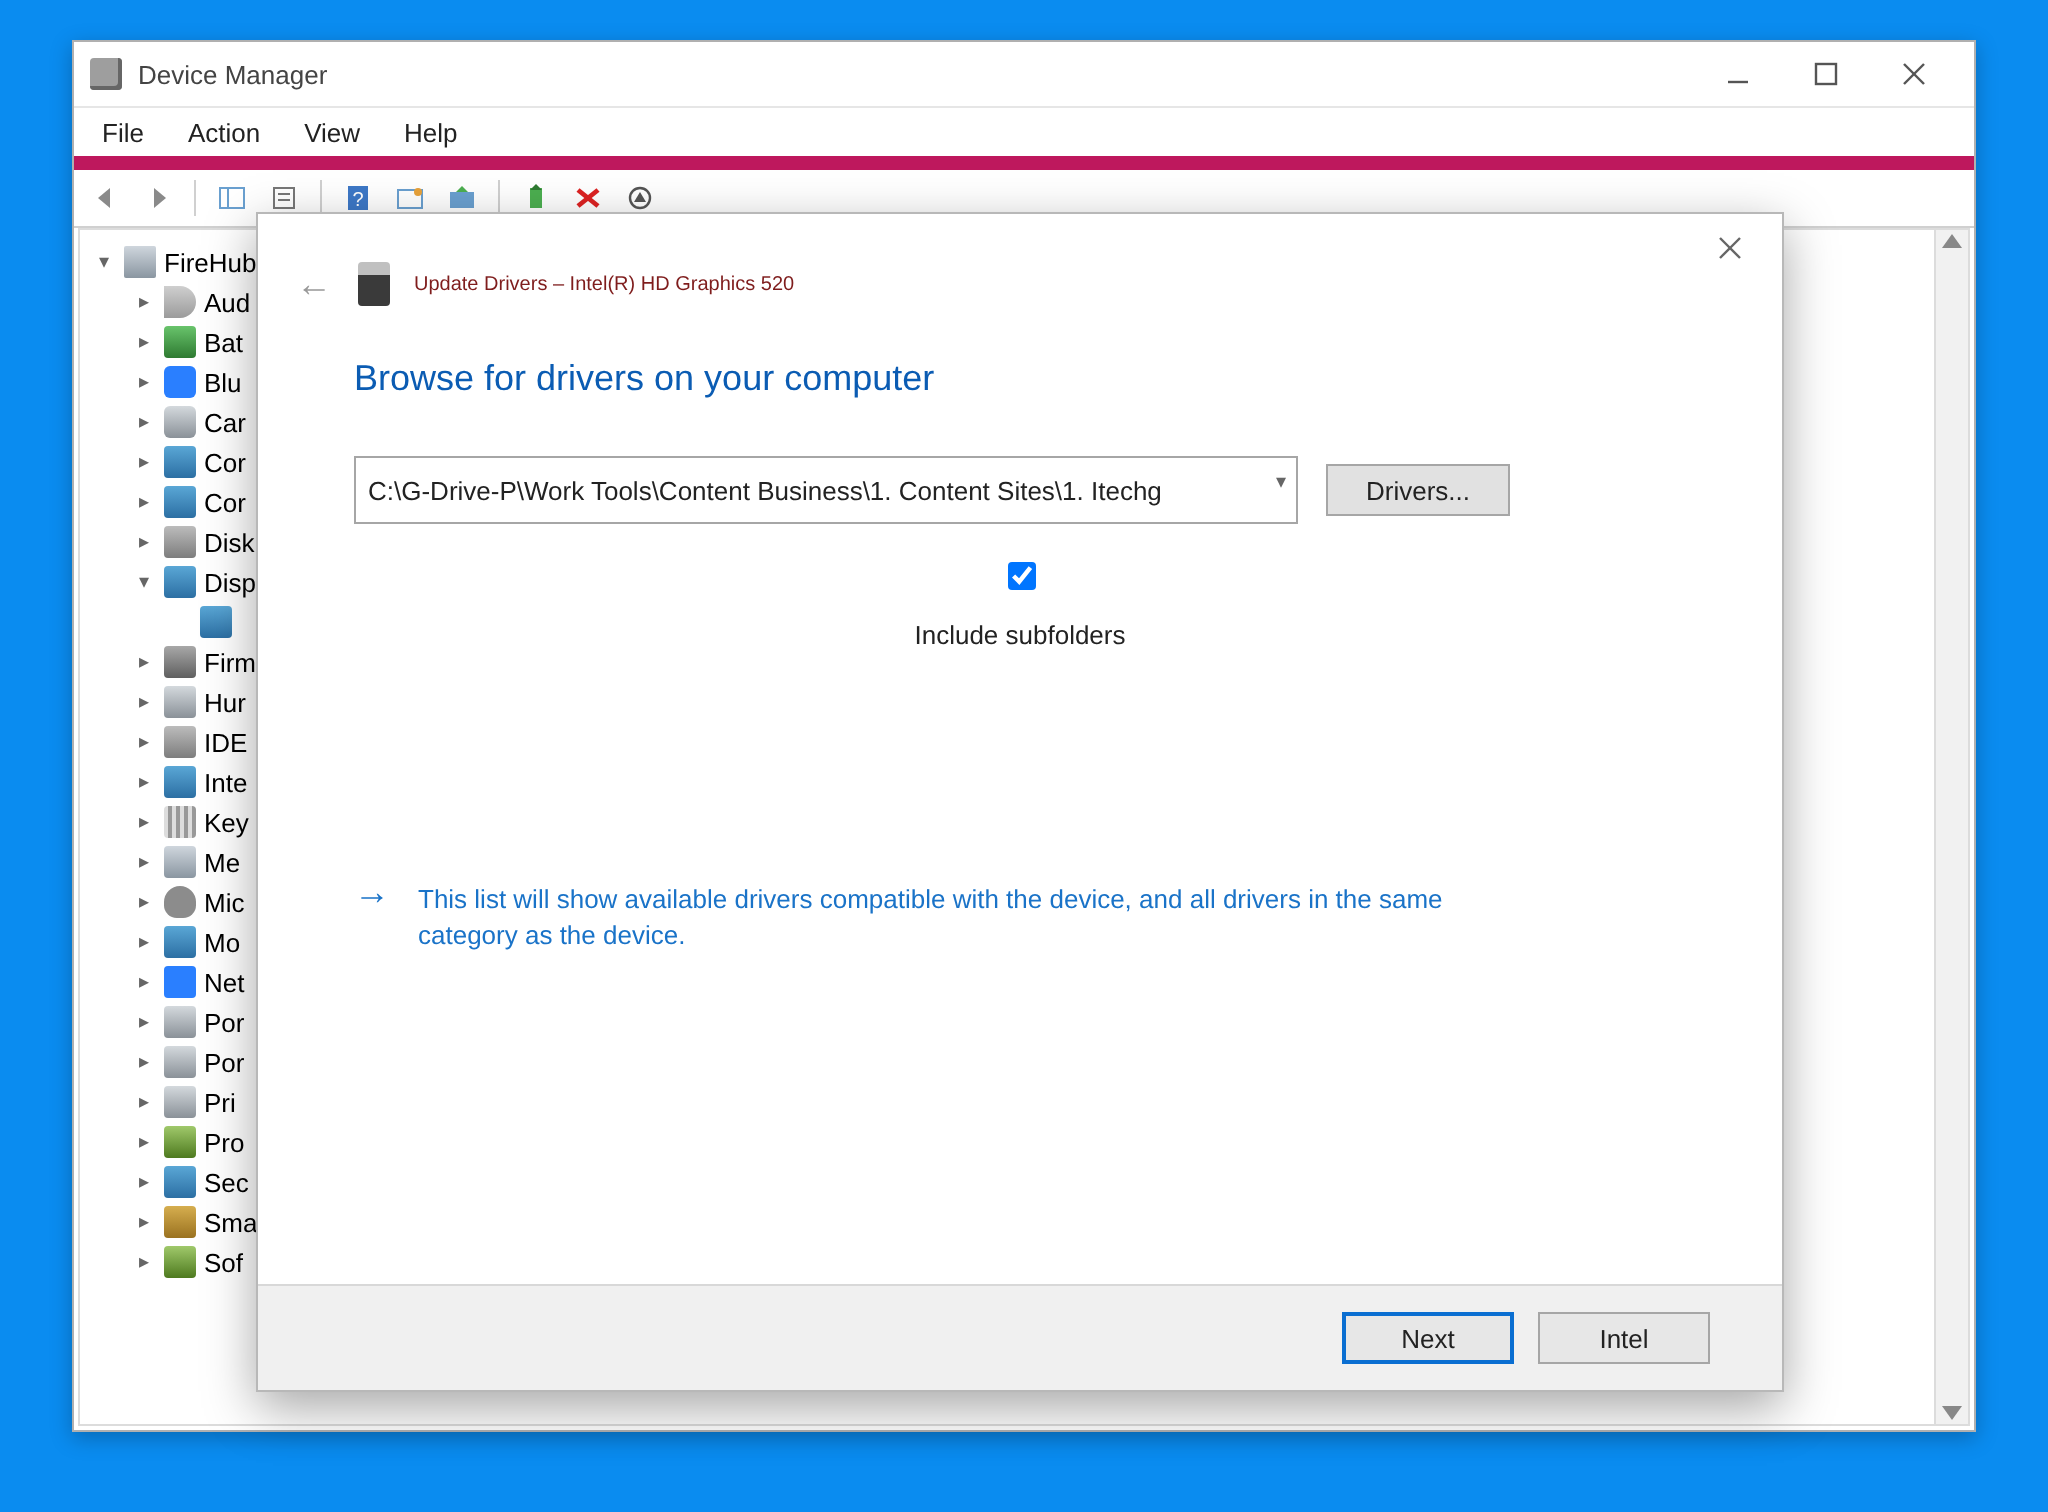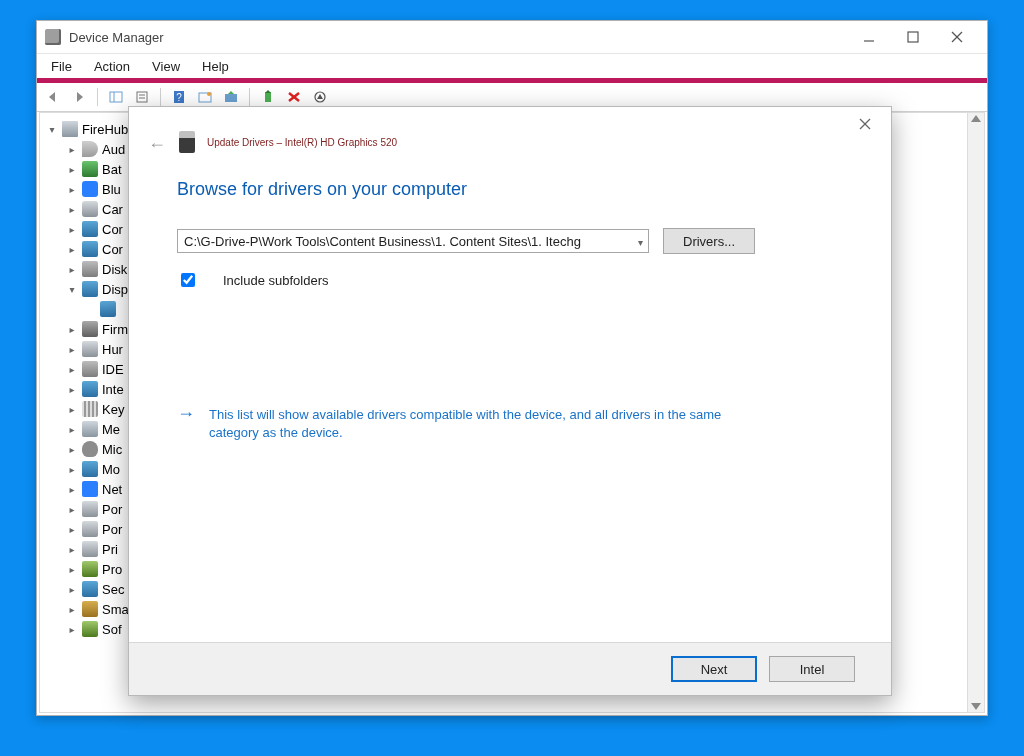--- a/index.html
+++ b/index.html
@@ -64,21 +64,21 @@
     color: #555;
   }
   .win-btn svg { pointer-events: none; }
   .menubar {
     height: 24px;
     display: flex;
     align-items: center;
     gap: 2px;
     padding: 0 4px;
     border-top: 1px solid #e6e6e6;
-    border-bottom: 5px solid #be185d;
+    border-bottom: 7px solid #be185d;
     font-size: 13px;
     color: #222;
   }
   .menubar .menu-item {
     padding: 2px 10px;
   }
   .toolbar {
     height: 28px;
     border-bottom: 1px solid #d0d0d0;
     display: flex;
@@ -214,21 +214,21 @@
     color: #222;
     margin-bottom: 6px;
   }
   .path-row {
     display: flex;
     align-items: center;
     gap: 14px;
   }
   .path-input {
     width: 472px;
-    height: 24px;
+    height: 34px;
     border: 1px solid #a6a6a6;
     background: #fff;
     font-size: 13px;
     padding: 0 20px 0 6px;
     box-sizing: border-box;
     color: #222;
     position: relative;
   }
   .path-input-wrap { position: relative; display:inline-block; }
   .path-caret {
@@ -247,24 +247,25 @@
     min-width: 92px;
     border: 1px solid #a6a6a6;
     background: #e1e1e1;
     font-size: 13px;
     color: #222;
     padding: 0 12px;
   }
   .checkbox-row {
     display: flex;
     align-items: center;
-    gap: 25px;
+    gap: 12px;
     margin-top: 16px;
     font-size: 13px;
     color: #222;
+    flex-direction: column;
   }
   .checkbox-row input { width: 14px; height: 14px; }
   .pick-block {
     margin-top: 110px;
     display: flex;
     gap: 14px;
   }
   .pick-arrow {
     color: #1a73c8;
     font-size: 18px;

